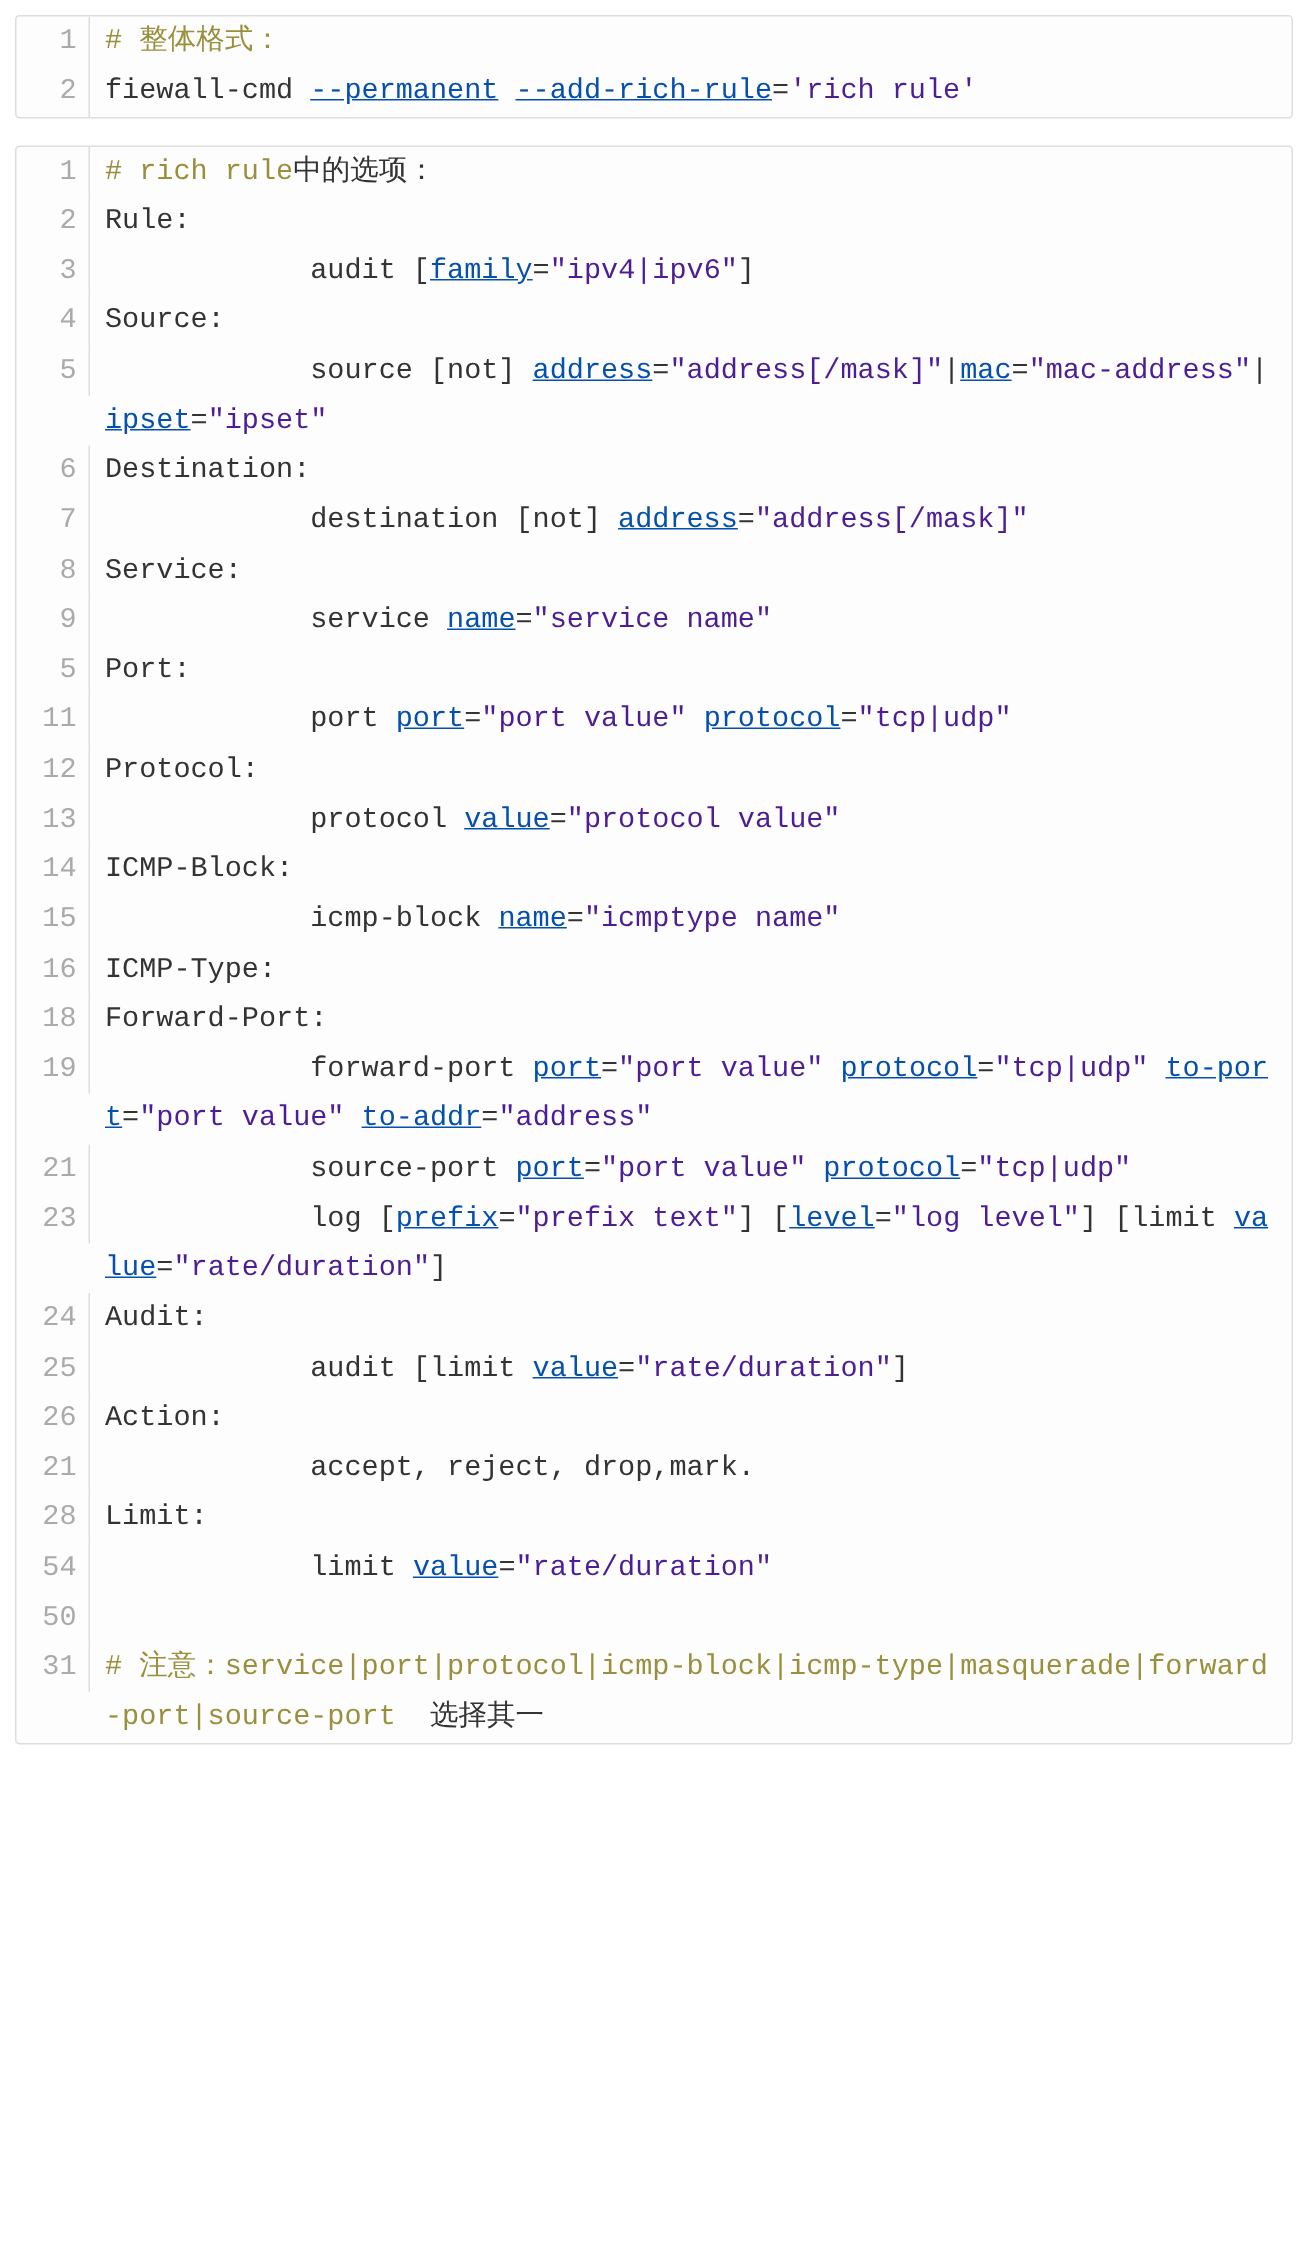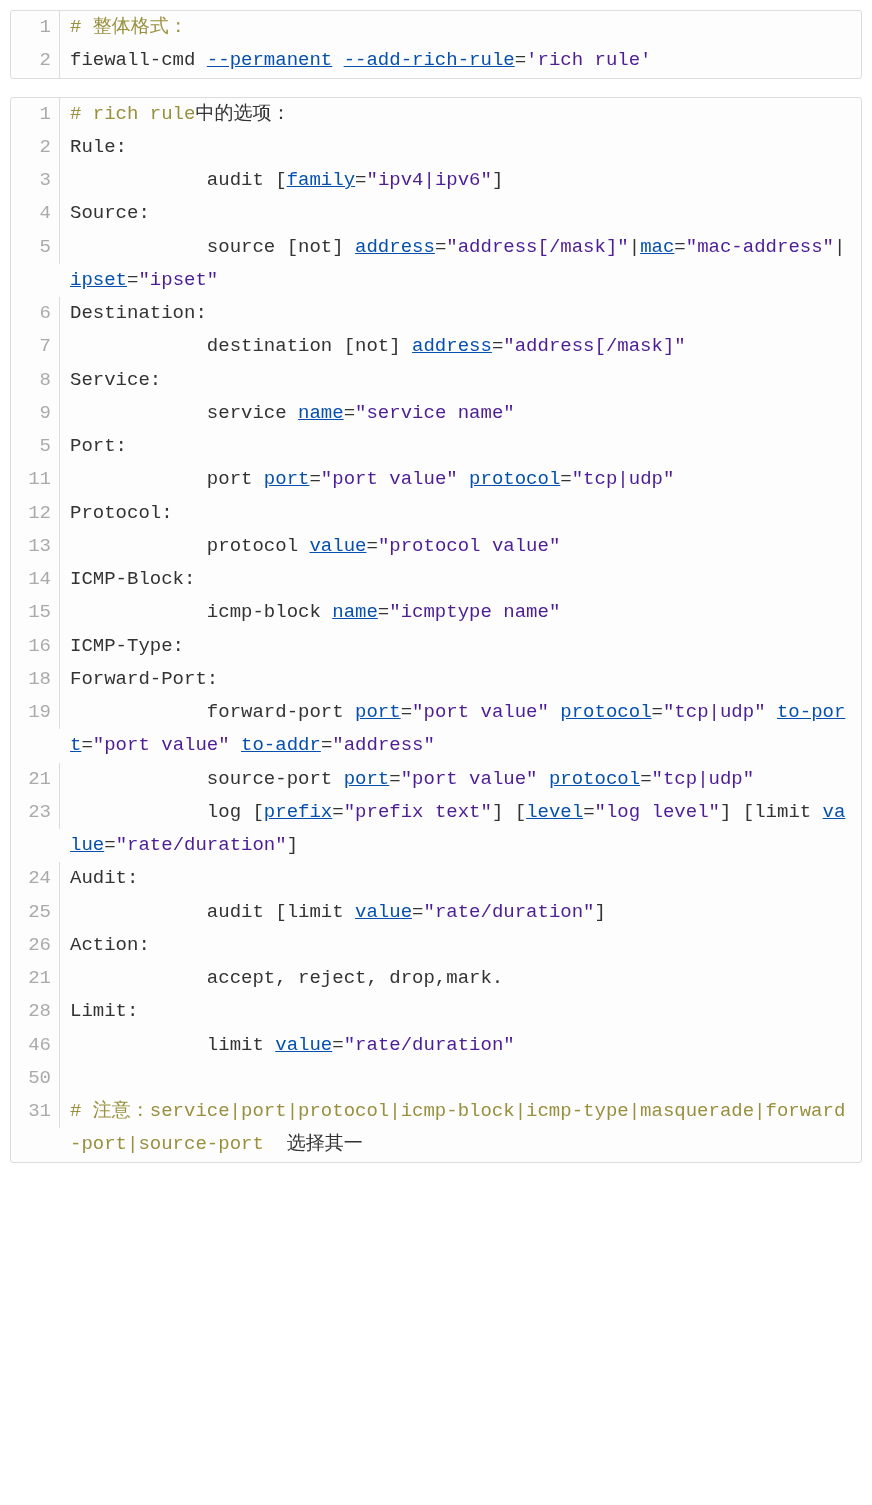--- a/index.html
+++ b/index.html
@@ -151,21 +151,21 @@
     </div>
     <div class="code-row">
       <div class="lineno">21</div>
       <div class="code"><span class="t">            accept, reject, drop,mark.</span></div>
     </div>
     <div class="code-row">
       <div class="lineno">28</div>
       <div class="code"><span class="t">Limit:</span></div>
     </div>
     <div class="code-row">
-      <div class="lineno">46</div>
+      <div class="lineno">54</div>
       <div class="code"><span class="t">            limit </span><span class="k">value</span><span class="t">=</span><span class="s">"rate/duration"</span></div>
     </div>
     <div class="code-row">
       <div class="lineno">50</div>
       <div class="code">&nbsp;</div>
     </div>
     <div class="code-row">
       <div class="lineno">31</div>
       <div class="code"><span class="c"># 注意：service|port|protocol|icmp-block|icmp-type|masquerade|forward-port|source-port </span><span class="t"> 选择其一</span></div>
     </div>

